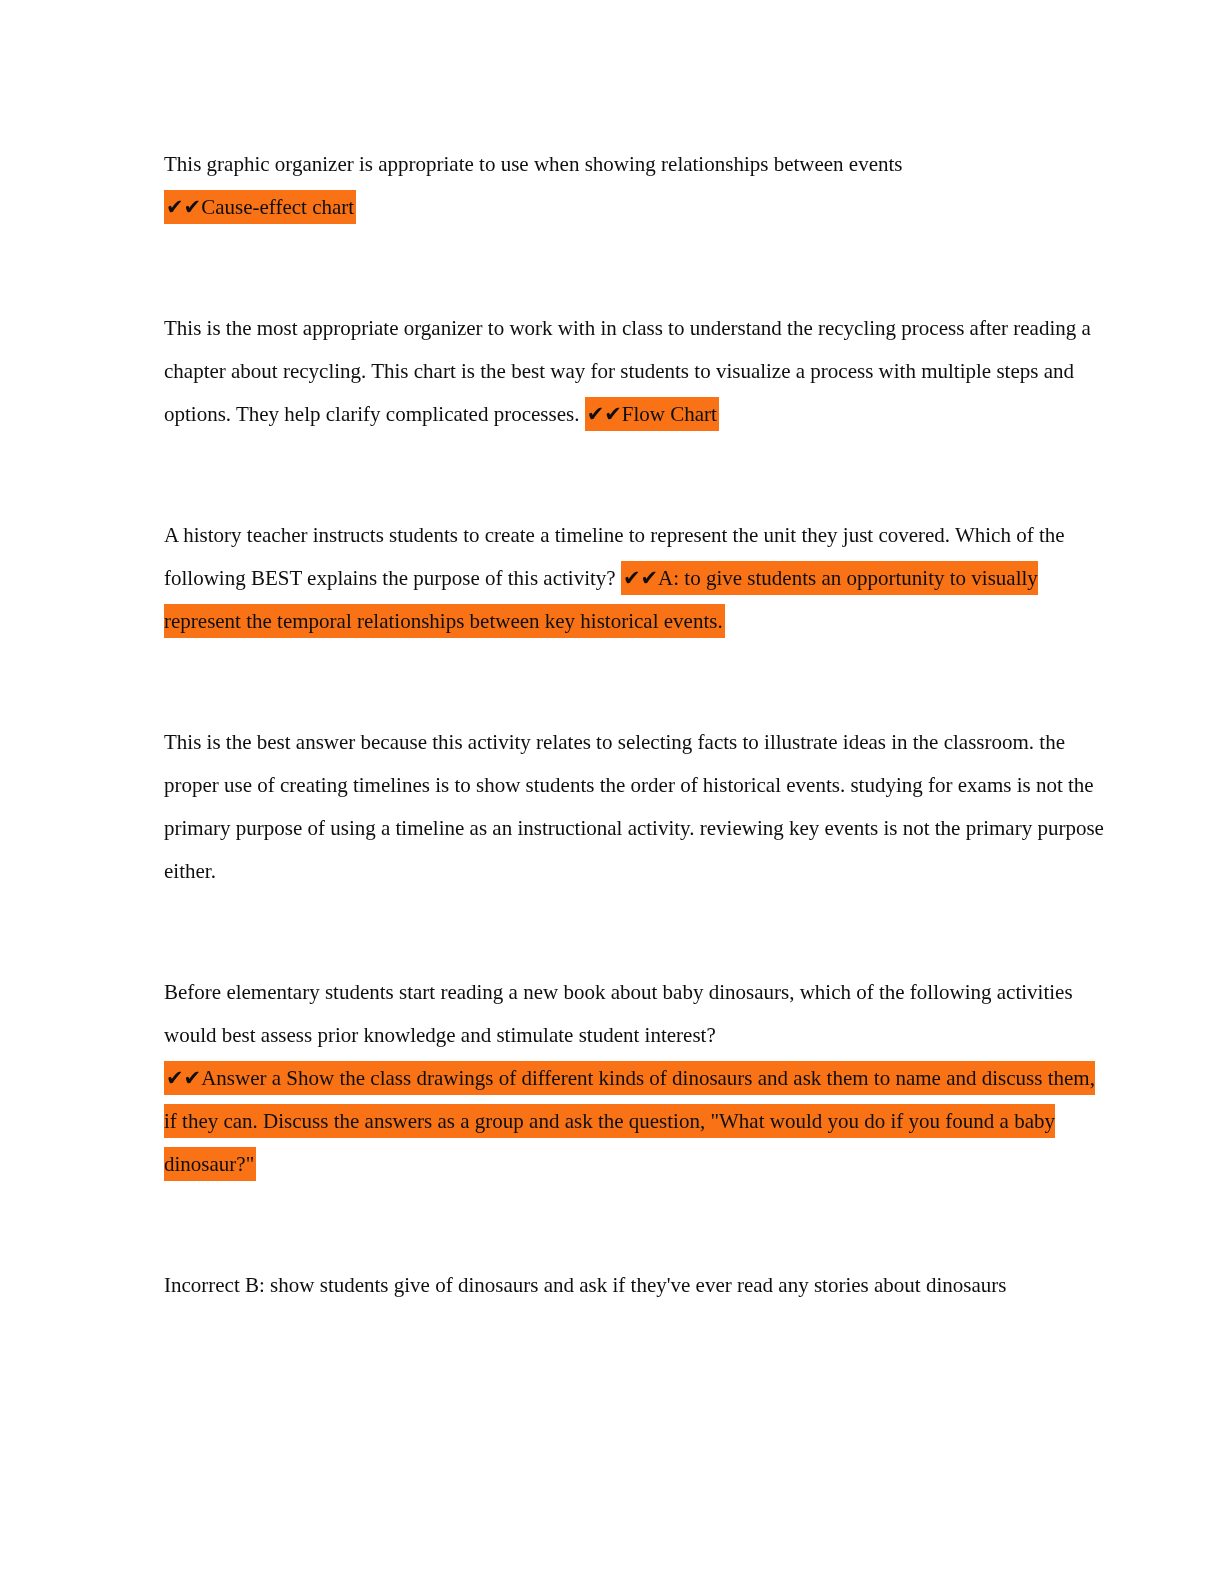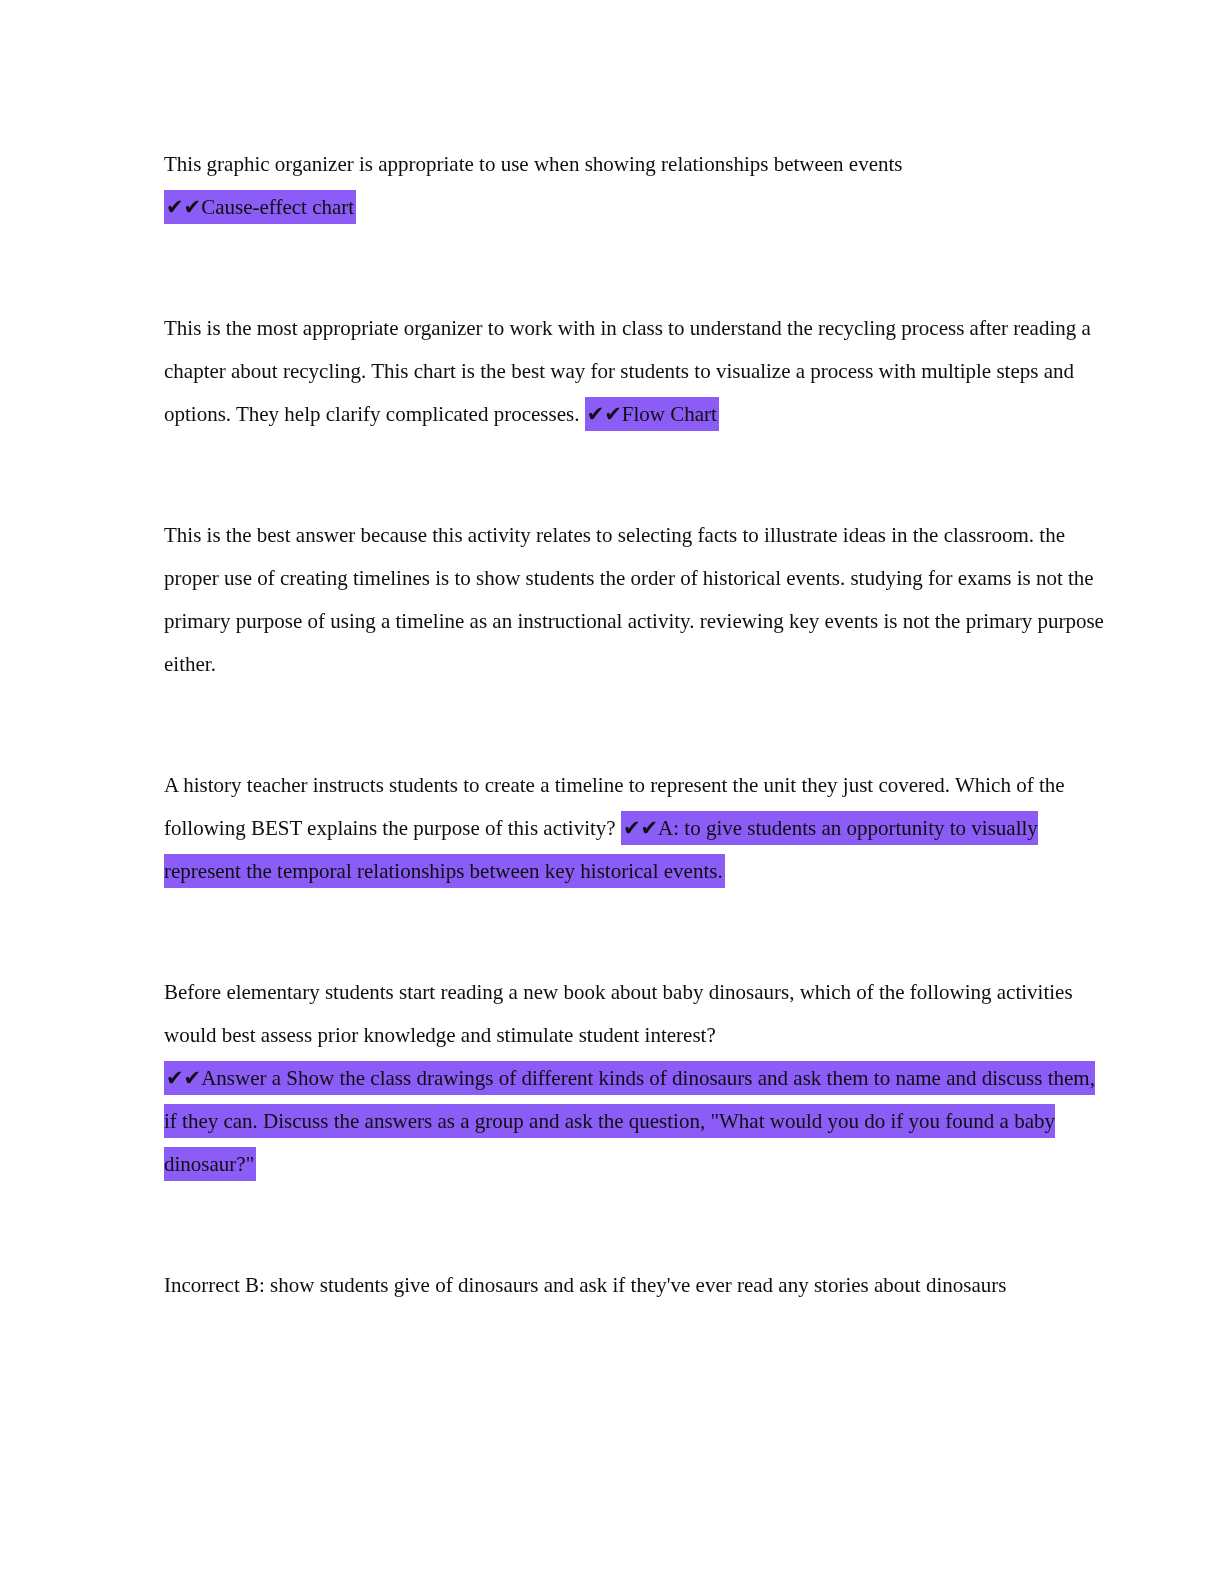--- a/index.html
+++ b/index.html
@@ -19,44 +19,44 @@
     line-height: 43px;
     color: #0f0f0f;
     overflow: hidden;
     margin-left: 24px;
   }
   .para {
     margin: 0 0 78px 0;
     padding: 0;
   }
   .hl {
-    background: #8b5cf6;
+    background: #f97316;
     padding: 5px 2px;
   }
 </style>
 </head>
 <body>
 
 <div class="page">
 
   <p class="para">
     <span>This graphic organizer is appropriate to use when showing relationships between events</span><br>
     <span class="hl">✔✔Cause-effect chart</span>
   </p>
 
   <p class="para">
     <span>This is the most appropriate organizer to work with in class to understand the recycling process after reading a chapter about recycling. This chart is the best way for students to visualize a process with multiple steps and options. They help clarify complicated processes. </span><span class="hl">✔✔Flow Chart</span>
   </p>
 
   <p class="para">
-    <span>This is the best answer because this activity relates to selecting facts to illustrate ideas in the classroom. the proper use of creating timelines is to show students the order of historical events. studying for exams is not the primary purpose of using a timeline as an instructional activity. reviewing key events is not the primary purpose either.</span>
+    <span>A history teacher instructs students to create a timeline to represent the unit they just covered. Which of the following BEST explains the purpose of this activity? </span><span class="hl">✔✔A: to give students an opportunity to visually represent the temporal relationships between key historical events.</span>
   </p>
 
   <p class="para">
-    <span>A history teacher instructs students to create a timeline to represent the unit they just covered. Which of the following BEST explains the purpose of this activity? </span><span class="hl">✔✔A: to give students an opportunity to visually represent the temporal relationships between key historical events.</span>
+    <span>This is the best answer because this activity relates to selecting facts to illustrate ideas in the classroom. the proper use of creating timelines is to show students the order of historical events. studying for exams is not the primary purpose of using a timeline as an instructional activity. reviewing key events is not the primary purpose either.</span>
   </p>
 
   <p class="para">
     <span>Before elementary students start reading a new book about baby dinosaurs, which of the following activities would best assess prior knowledge and stimulate student interest?</span><br>
     <span class="hl">✔✔Answer a Show the class drawings of different kinds of dinosaurs and ask them to name and discuss them, if they can. Discuss the answers as a group and ask the question, "What would you do if you found a baby dinosaur?"</span>
   </p>
 
   <p class="para">
     <span>Incorrect B: show students give of dinosaurs and ask if they've ever read any stories about dinosaurs</span>
   </p>

